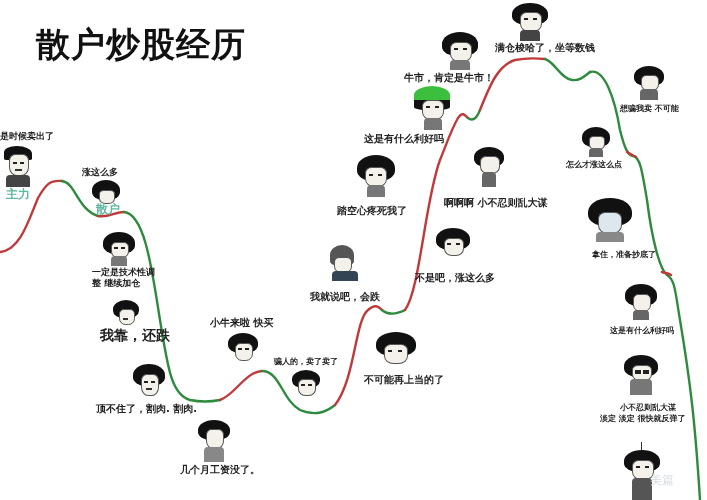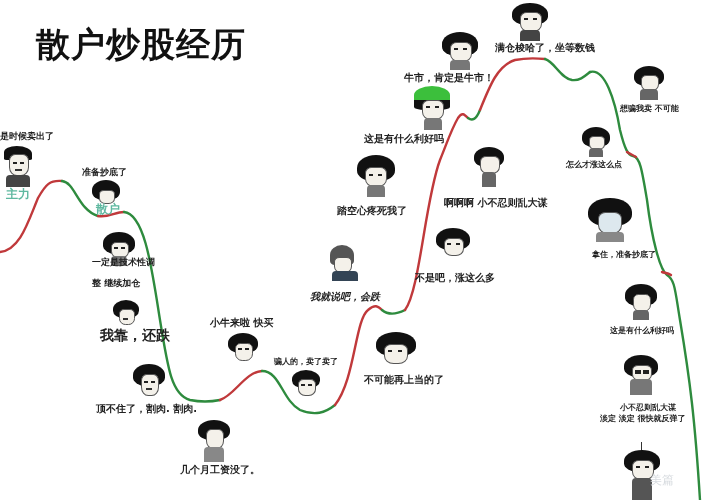--- a/index.html
+++ b/index.html
@@ -55,35 +55,35 @@
   <div class="hair" style="width:28px;height:14px;border-radius:50% 60% 10% 10%;"></div>
   <div class="skin" style="left:5px;top:8px;width:18px;height:20px;"></div>
   <div class="eye" style="left:9px;top:16px;"></div>
     <div class="eye" style="left:16px;top:16px;"></div>
   <div class="mouth" style="left:11px;top:23px;width:7px;"></div>
   <div class="body" style="left:2px;top:29px;width:24px;height:12px;"></div>
 </div>
 <div class="cap" style="left:0px;top:131px;">是时候卖出了</div>
 <div class="cap tag" style="left:6px;top:189px;">主力</div>
 
-<div class="cap" style="left:82px;top:167px;">准备抄底了</div>
+<div class="cap" style="left:82px;top:167px;">涨这么多</div>
 <div class="face" style="left:92px;top:180px;width:28px;height:24px;">
   <div class="hair" style="width:28px;height:20px;"></div>
   <div class="skin" style="left:7px;top:10px;width:14px;height:12px;"></div>
 </div>
 <div class="cap tag" style="left:96px;top:204px;">散户</div>
 
 <div class="face" style="left:103px;top:232px;width:32px;height:34px;">
   <div class="hair" style="width:32px;height:22px;"></div>
   <div class="skin" style="left:8px;top:10px;width:16px;height:14px;"></div>
   <div class="eye" style="left:11px;top:15px;"></div>
     <div class="eye" style="left:18px;top:15px;"></div>
   <div class="body" style="left:8px;top:24px;width:16px;height:10px;background:#777;"></div>
 </div>
-<div class="cap" style="left:92px;top:257px;">一定是技术性调</div>
+<div class="cap" style="left:92px;top:267px;">一定是技术性调</div>
 <div class="cap" style="left:92px;top:278px;">整 继续加仓</div>
 
 <div class="face" style="left:113px;top:300px;width:26px;height:26px;">
   <div class="hair" style="width:26px;height:18px;"></div>
   <div class="skin" style="left:6px;top:9px;width:14px;height:14px;"></div>
   <div class="mouth" style="left:10px;top:18px;width:5px;"></div>
 </div>
 <div class="cap big" style="left:100px;top:327px;">我靠，还跌</div>
 
 <div class="face" style="left:133px;top:364px;width:32px;height:34px;">
@@ -116,21 +116,21 @@
   <div class="skin" style="left:6px;top:9px;width:16px;height:15px;"></div>
   <div class="eye" style="left:9px;top:14px;"></div>
     <div class="eye" style="left:16px;top:14px;"></div>
 </div>
 
 <div class="face" style="left:330px;top:245px;width:32px;height:36px;">
   <div class="hair" style="width:24px;height:20px;background:#555;border-radius:50% 50% 20% 20%;"></div>
   <div class="skin" style="left:4px;top:12px;width:16px;height:14px;"></div>
   <div class="body" style="left:2px;top:26px;width:26px;height:10px;background:#345;"></div>
 </div>
-<div class="cap mid" style="left:310px;top:291px;font-style:italic;">我就说吧，会跌</div>
+<div class="cap mid" style="left:310px;top:291px;">我就说吧，会跌</div>
 
 <div class="face" style="left:357px;top:155px;width:38px;height:42px;">
   <div class="hair" style="width:38px;height:26px;"></div>
   <div class="skin" style="left:8px;top:12px;width:20px;height:18px;"></div>
   <div class="eye" style="left:12px;top:19px;"></div>
     <div class="eye" style="left:21px;top:19px;"></div>
   <div class="body" style="left:10px;top:30px;width:18px;height:12px;background:#777;"></div>
 </div>
 <div class="cap mid" style="left:337px;top:205px;">踏空心疼死我了</div>
 

